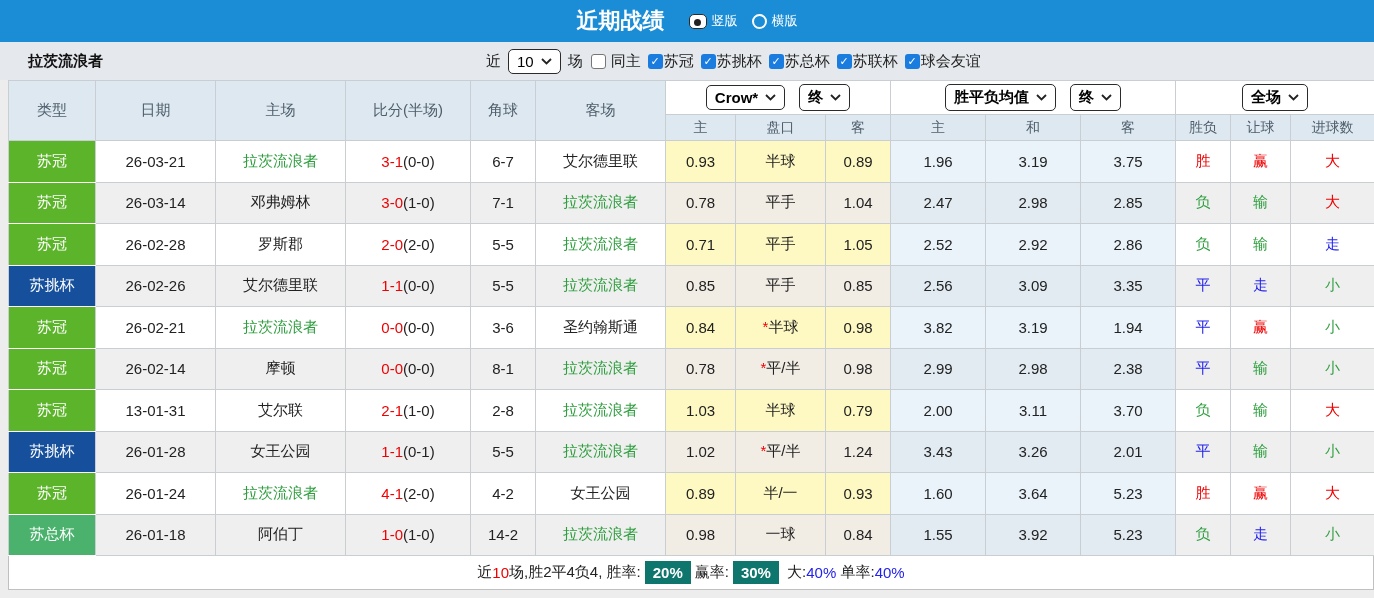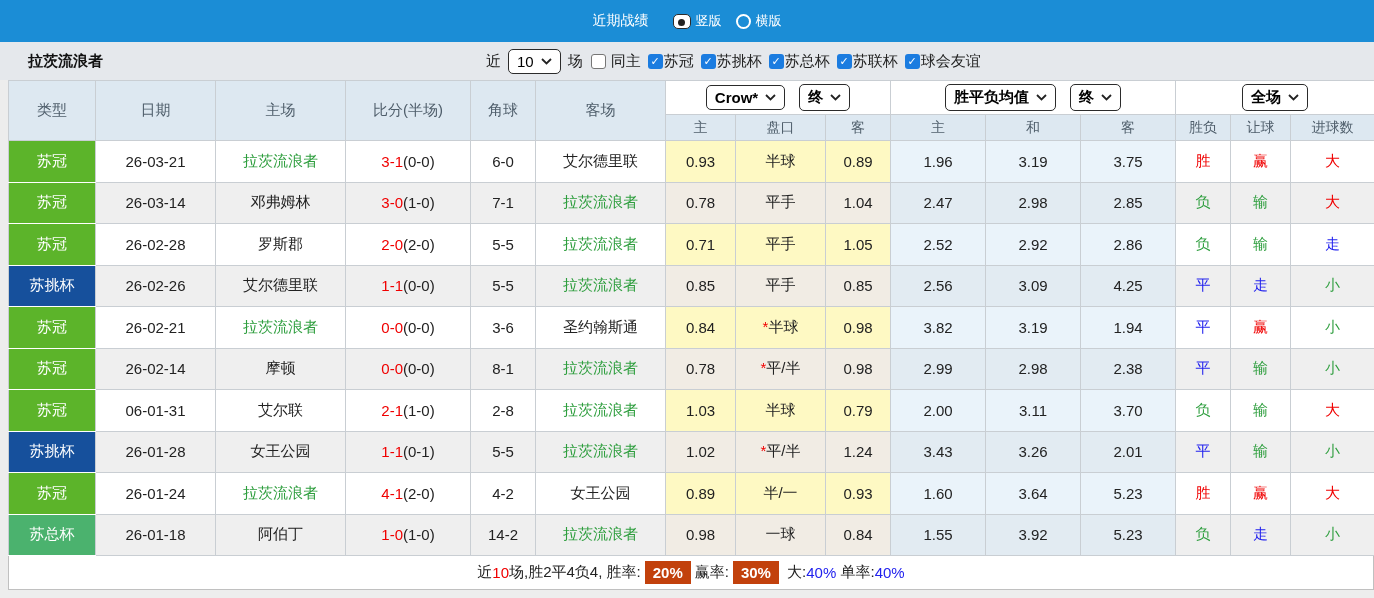--- a/index.html
+++ b/index.html
@@ -8,21 +8,21 @@
     width:1374px; height:598px; overflow:hidden;
     background:#ededed;
     font-family:"Liberation Sans","DejaVu Sans",sans-serif;
     color:#222;
   }
   
   .topbar {
     height:42px; background:#1b8dd6;
     display:flex; align-items:center; justify-content:center;
   }
-  .title { color:#fff; font-weight:normal; font-size:14px; margin-right:17px; }
+  .title { color:#fff; font-weight:bold; font-size:22px; margin-right:17px; }
   .radio { display:inline-block; width:15px; height:15px; border-radius:50%; vertical-align:middle; cursor:pointer; }
   .radio.sel { background:#fff; position:relative; margin-right:5px; }
   .radio.sel::after { content:""; position:absolute; left:4px; top:4px; width:7px; height:7px; border-radius:50%; background:#222; }
   .radio.unsel { border:2.5px solid #fff; background:transparent; margin:0 5px 0 14px; }
   .radio-label { color:#fff; font-size:13px; }
   
   .filterbar { height:38px; background:#e5e8ec; position:relative; display:flex; align-items:center; }
   .team { font-weight:bold; font-size:15px; color:#111; margin-left:28px; }
   .filters { position:absolute; left:486px; top:0; height:100%; display:flex; align-items:center; font-size:15px; color:#222; }
   .cb { width:15px; height:15px; border-radius:3px; display:inline-flex; align-items:center; justify-content:center; flex:none; margin:0 1px 0 7px; cursor:pointer; }
@@ -56,21 +56,21 @@
   .c-blue { color:#2222ee; }
   .self { color:#2e9e3e; }
   .star { color:#f00000; }
   
   .footer {
     height:34px; background:#fff; border:1px solid #c0c0c0; border-top:none;
     display:flex; align-items:center; justify-content:center;
     font-size:15px; color:#222;
   }
   .footer span { white-space:pre; }
-  .badge { background:#c2410c; color:#fff; font-weight:bold; padding:3px 8px; margin:0 4px; }
+  .badge { background:#0f766e; color:#fff; font-weight:bold; padding:3px 8px; margin:0 4px; }
 </style>
 </head>
 <body>
 
 <div class="topbar">
   <span class="title">近期战绩</span>
   <span class="radio sel"></span>
   <span class="radio-label">竖版</span>
   <span class="radio unsel"></span>
   <span class="radio-label">横版</span>
@@ -185,21 +185,21 @@
       <th>让球</th>
       <th>进球数</th>
     </tr>
   </thead>
   <tbody id="tbody">
         <tr>
           <td class="type" style="background:#5cb42a">苏冠</td>
           <td>26-03-21</td>
           <td class="self">拉茨流浪者</td>
           <td><span class="c-red">3-1</span><span>(0-0)</span></td>
-          <td>6-0</td>
+          <td>6-7</td>
           <td class="">艾尔德里联</td>
           <td class="pan">0.93</td>
           <td class="pan">半球</td>
           <td class="pan">0.89</td>
           <td class="avg">1.96</td>
           <td class="avg">3.19</td>
           <td class="avg">3.75</td>
           <td class="c-red">胜</td>
           <td class="c-red">赢</td>
           <td class="c-red">大</td>
@@ -243,21 +243,21 @@
           <td>26-02-26</td>
           <td class="">艾尔德里联</td>
           <td><span class="c-red">1-1</span><span>(0-0)</span></td>
           <td>5-5</td>
           <td class="self">拉茨流浪者</td>
           <td class="pan">0.85</td>
           <td class="pan">平手</td>
           <td class="pan">0.85</td>
           <td class="avg">2.56</td>
           <td class="avg">3.09</td>
-          <td class="avg">4.25</td>
+          <td class="avg">3.35</td>
           <td class="c-blue">平</td>
           <td class="c-blue">走</td>
           <td class="c-green">小</td>
         </tr>
         <tr>
           <td class="type" style="background:#5cb42a">苏冠</td>
           <td>26-02-21</td>
           <td class="self">拉茨流浪者</td>
           <td><span class="c-red">0-0</span><span>(0-0)</span></td>
           <td>3-6</td>
@@ -284,21 +284,21 @@
           <td class="pan">0.98</td>
           <td class="avg">2.99</td>
           <td class="avg">2.98</td>
           <td class="avg">2.38</td>
           <td class="c-blue">平</td>
           <td class="c-green">输</td>
           <td class="c-green">小</td>
         </tr>
         <tr>
           <td class="type" style="background:#5cb42a">苏冠</td>
-          <td>06-01-31</td>
+          <td>13-01-31</td>
           <td class="">艾尔联</td>
           <td><span class="c-red">2-1</span><span>(1-0)</span></td>
           <td>2-8</td>
           <td class="self">拉茨流浪者</td>
           <td class="pan">1.03</td>
           <td class="pan">半球</td>
           <td class="pan">0.79</td>
           <td class="avg">2.00</td>
           <td class="avg">3.11</td>
           <td class="avg">3.70</td>

